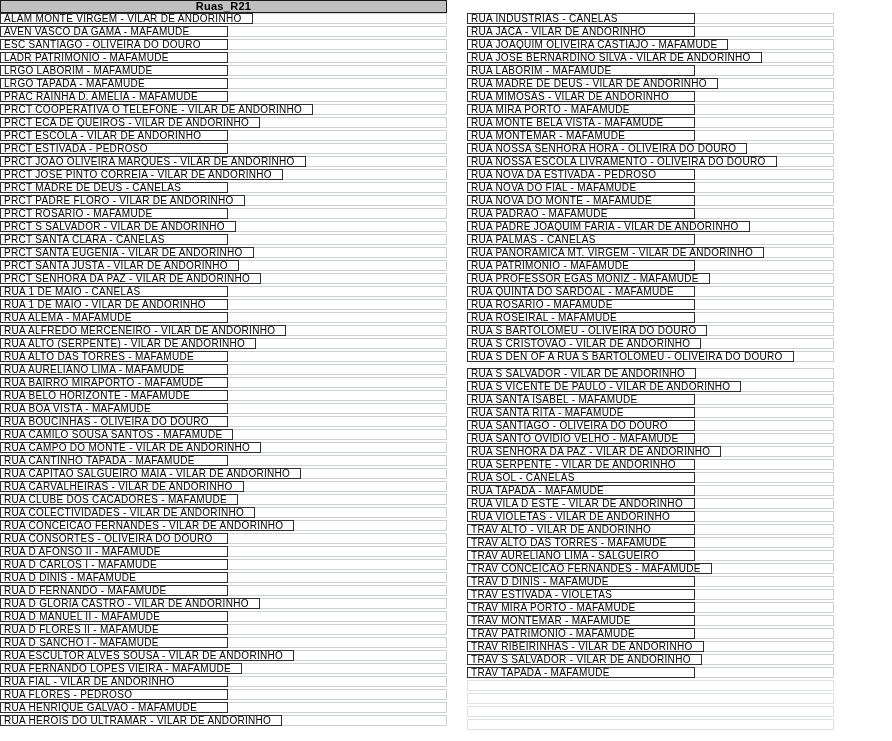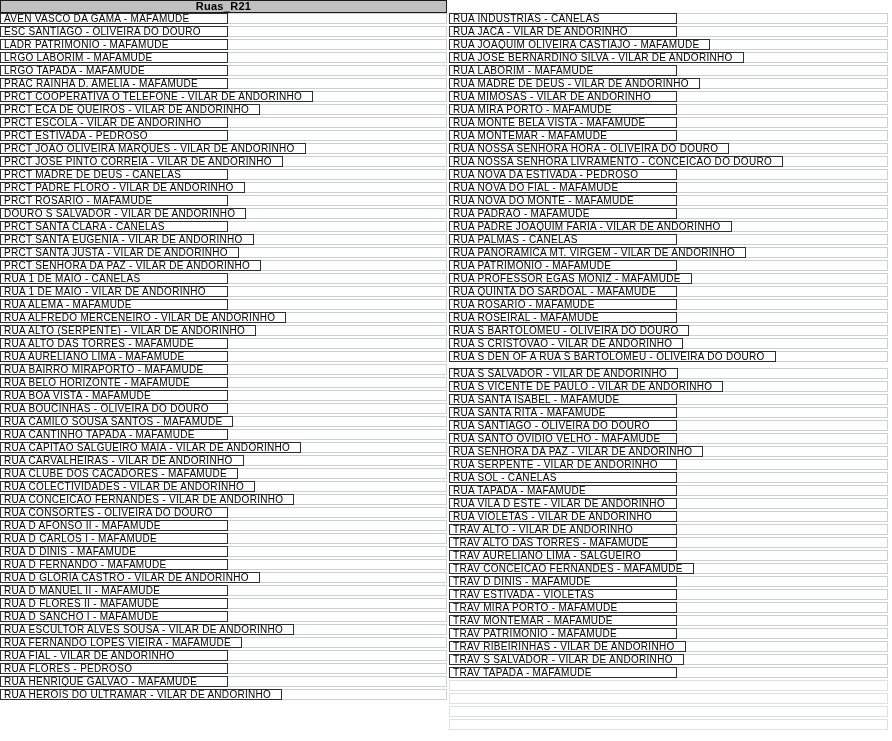--- a/index.html
+++ b/index.html
@@ -10,21 +10,21 @@
   }
   html,body{margin:0;padding:0;background:#ffffff;}
   body{
     width:892px;height:741px;overflow:hidden;
     font-family:"Liberation Sans","DejaVu Sans",sans-serif;
     -webkit-font-smoothing:none;
   }
   .page{display:flex;width:892px;height:741px;}
   .col{box-sizing:border-box;}
   .col-left{width:447px;}
-  .col-right{width:439px;margin-left:2px;padding-top:13px;box-sizing:border-box;border-radius:32px;}
+  .col-right{width:367px;margin-left:20px;padding-top:13px;box-sizing:border-box;border-radius:32px;}
 
   .sheet-header{
     box-sizing:border-box;
     height:13px;
     border:1px solid #1a1a1a;
     background:var(--header-bg);
     color:var(--text);
     font-size:11px;font-weight:bold;letter-spacing:0.3px;
     text-align:center;line-height:11px;
     overflow:hidden;white-space:nowrap;
@@ -58,20 +58,23 @@
   .row.ghost{border-color:#dde1e5;}
 </style>
 </head>
 <body>
 
 <div class="page">
   <div class="col col-left">
     <div class="sheet-header">Ruas_R21</div>
     <div class="rows">
         <div class="row">
+          <span class="cell">ALAM MONTE VIRGEM - VILAR DE ANDORINHO</span>
+        </div>
+        <div class="row">
           <span class="cell">AVEN VASCO DA GAMA - MAFAMUDE</span>
         </div>
         <div class="row">
           <span class="cell">ESC SANTIAGO - OLIVEIRA DO DOURO</span>
         </div>
         <div class="row">
           <span class="cell">LADR PATRIMONIO - MAFAMUDE</span>
         </div>
         <div class="row">
           <span class="cell">LRGO LABORIM - MAFAMUDE</span>
@@ -103,21 +106,21 @@
         <div class="row">
           <span class="cell">PRCT MADRE DE DEUS - CANELAS</span>
         </div>
         <div class="row">
           <span class="cell">PRCT PADRE FLORO - VILAR DE ANDORINHO</span>
         </div>
         <div class="row">
           <span class="cell">PRCT ROSARIO - MAFAMUDE</span>
         </div>
         <div class="row">
-          <span class="cell">DOURO S SALVADOR - VILAR DE ANDORINHO</span>
+          <span class="cell">PRCT S SALVADOR - VILAR DE ANDORINHO</span>
         </div>
         <div class="row">
           <span class="cell">PRCT SANTA CLARA - CANELAS</span>
         </div>
         <div class="row">
           <span class="cell">PRCT SANTA EUGENIA - VILAR DE ANDORINHO</span>
         </div>
         <div class="row">
           <span class="cell">PRCT SANTA JUSTA - VILAR DE ANDORINHO</span>
         </div>
@@ -152,20 +155,23 @@
           <span class="cell">RUA BELO HORIZONTE - MAFAMUDE</span>
         </div>
         <div class="row">
           <span class="cell">RUA BOA VISTA - MAFAMUDE</span>
         </div>
         <div class="row">
           <span class="cell">RUA BOUCINHAS - OLIVEIRA DO DOURO</span>
         </div>
         <div class="row">
           <span class="cell">RUA CAMILO SOUSA SANTOS - MAFAMUDE</span>
+        </div>
+        <div class="row">
+          <span class="cell">RUA CAMPO DO MONTE - VILAR DE ANDORINHO</span>
         </div>
         <div class="row">
           <span class="cell">RUA CANTINHO TAPADA - MAFAMUDE</span>
         </div>
         <div class="row">
           <span class="cell">RUA CAPITAO SALGUEIRO MAIA - VILAR DE ANDORINHO</span>
         </div>
         <div class="row">
           <span class="cell">RUA CARVALHEIRAS - VILAR DE ANDORINHO</span>
         </div>
@@ -255,21 +261,21 @@
         <div class="row">
           <span class="cell">RUA MONTE BELA VISTA - MAFAMUDE</span>
         </div>
         <div class="row">
           <span class="cell">RUA MONTEMAR - MAFAMUDE</span>
         </div>
         <div class="row">
           <span class="cell">RUA NOSSA SENHORA HORA - OLIVEIRA DO DOURO</span>
         </div>
         <div class="row">
-          <span class="cell">RUA NOSSA SENHORA LIVRAMENTO - CONCEICAO DO DOURO</span>
+          <span class="cell">RUA NOSSA ESCOLA LIVRAMENTO - OLIVEIRA DO DOURO</span>
         </div>
         <div class="row">
           <span class="cell">RUA NOVA DA ESTIVADA - PEDROSO</span>
         </div>
         <div class="row">
           <span class="cell">RUA NOVA DO FIAL - MAFAMUDE</span>
         </div>
         <div class="row">
           <span class="cell">RUA NOVA DO MONTE - MAFAMUDE</span>
         </div>

